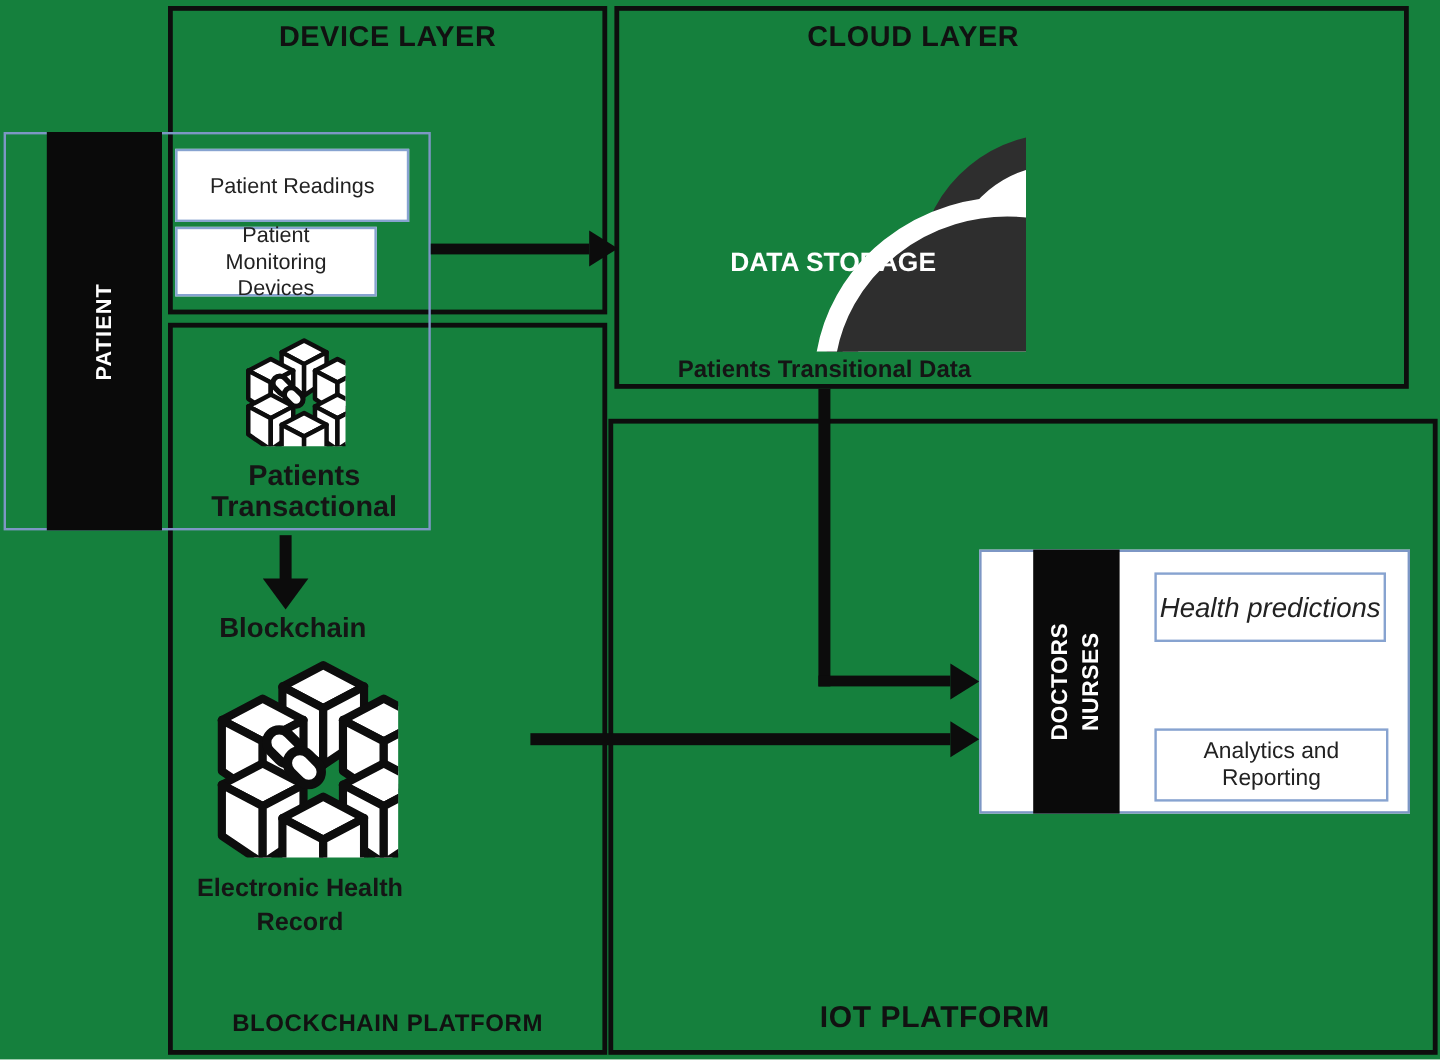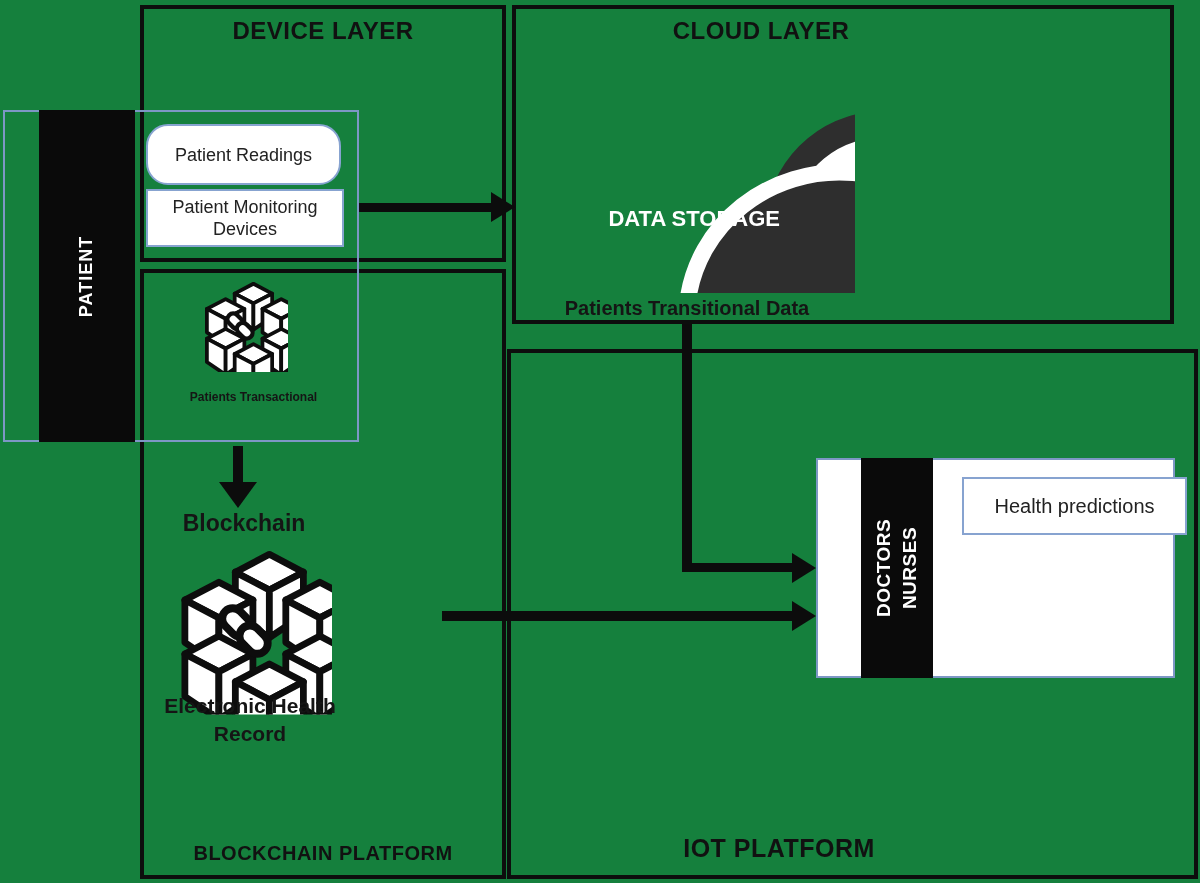--- a/index.html
+++ b/index.html
@@ -72,62 +72,65 @@
 
   <div class="abs black-box" style="left:507px;top:349px;width:691px;height:530px;">
     <div class="box-title" style="left:0;bottom:12px;width:536px;font-size:25px;">IOT PLATFORM</div>
   </div>
 
   <div class="abs blue-frame" style="left:3px;top:110px;width:356px;height:332px;"></div>
   <div class="abs black-bar" style="left:39px;top:110px;width:96px;height:332px;">
     <div class="rot" style="font-size:18px;letter-spacing:1px;">PATIENT</div>
   </div>
 
-  <div class="abs blue-cell" style="left:146px;top:124px;width:195px;height:61px;border-radius:22px;">
+  <div class="abs blue-cell" style="left:146px;top:124px;width:195px;height:61px;">
     <span>Patient Readings</span>
   </div>
-  <div class="abs blue-cell" style="left:146px;top:189px;width:198px;height:58px;padding:0 14px;">
+  <div class="abs blue-cell" style="left:146px;top:189px;width:168px;height:58px;padding:0 14px;">
     <span>Patient Monitoring Devices</span>
   </div>
 
   <svg class="abs" style="left:535px;top:78px;" width="320" height="215" viewBox="0 0 320 215">
     <use href="#cloud-shape" transform="translate(145,5) scale(1.68,1.70)" fill="#ffffff" stroke="#2e2e2e" stroke-width="5"></use>
     <use href="#cloud-shape" transform="translate(8,36) scale(2.46,2.40)" fill="#2e2e2e" stroke="#ffffff" stroke-width="2.2"></use>
   </svg>
   <div class="abs" style="left:540px;top:206px;width:240px;text-align:right;font-size:22px;font-weight:700;color:#ffffff;">DATA STORAGE</div>
   <div class="abs bold-label" style="left:562px;top:297px;width:250px;font-size:20px;">Patients Transitional Data</div>
 
   <svg class="abs" style="left:190px;top:280px;" width="100" height="92" viewBox="0 0 200 192">
       <use href="#bc-icon"></use>
     </svg>
-  <div class="abs bold-label" style="left:141px;top:384px;width:225px;font-size:12px;line-height:26px;">
+  <div class="abs bold-label" style="left:141px;top:384px;width:225px;font-size:24px;line-height:26px;">
     <div>Patients Transactional</div>
   </div>
 
   <div class="abs shaft" style="left:233px;top:446px;width:10px;height:38px;"></div>
   <div class="abs head-down" style="left:219px;top:482px;"></div>
 
   <div class="abs bold-label" style="left:144px;top:510px;width:200px;font-size:23px;">Blockchain</div>
 
   <svg class="abs" style="left:158px;top:546px;" width="174" height="170" viewBox="0 0 200 192">
       <use href="#bc-icon"></use>
     </svg>
-  <div class="abs bold-label" style="left:135px;top:692px;width:230px;font-size:21px;line-height:28px;">
+  <div class="abs bold-label" style="left:135px;top:727px;width:230px;font-size:21px;line-height:28px;">
     <div>Electronic Health Record</div>
   </div>
 
   <div class="abs blue-frame" style="left:816px;top:458px;width:359px;height:220px;background:#ffffff;"></div>
   <div class="abs black-bar" style="left:861px;top:458px;width:72px;height:220px;">
     <div class="rot" style="font-size:19px;line-height:26px;letter-spacing:.5px;">
       <div>DOCTORS</div>
       <div>NURSES</div>
     </div>
   </div>
-  <div class="abs blue-cell" style="left:962px;top:477px;width:225px;height:58px;font-size:20px;">
+  <div class="abs blue-cell" style="left:962px;top:477px;width:193px;height:58px;font-size:23px;font-style:italic;">
     <span>Health predictions</span>
+  </div>
+  <div class="abs blue-cell" style="left:962px;top:607px;width:195px;height:61px;font-size:19px;padding:0 26px;">
+    <span>Analytics and Reporting</span>
   </div>
 
   <div class="abs shaft" style="left:359px;top:203px;width:132px;height:9px;"></div>
   <div class="abs head-right" style="left:491px;top:192px;"></div>
 
   <div class="abs shaft" style="left:682px;top:324px;width:10px;height:248px;"></div>
   <div class="abs shaft" style="left:682px;top:563px;width:110px;height:9px;"></div>
   <div class="abs head-right" style="left:792px;top:553px;"></div>
 
   <div class="abs shaft" style="left:442px;top:611px;width:350px;height:10px;"></div>

